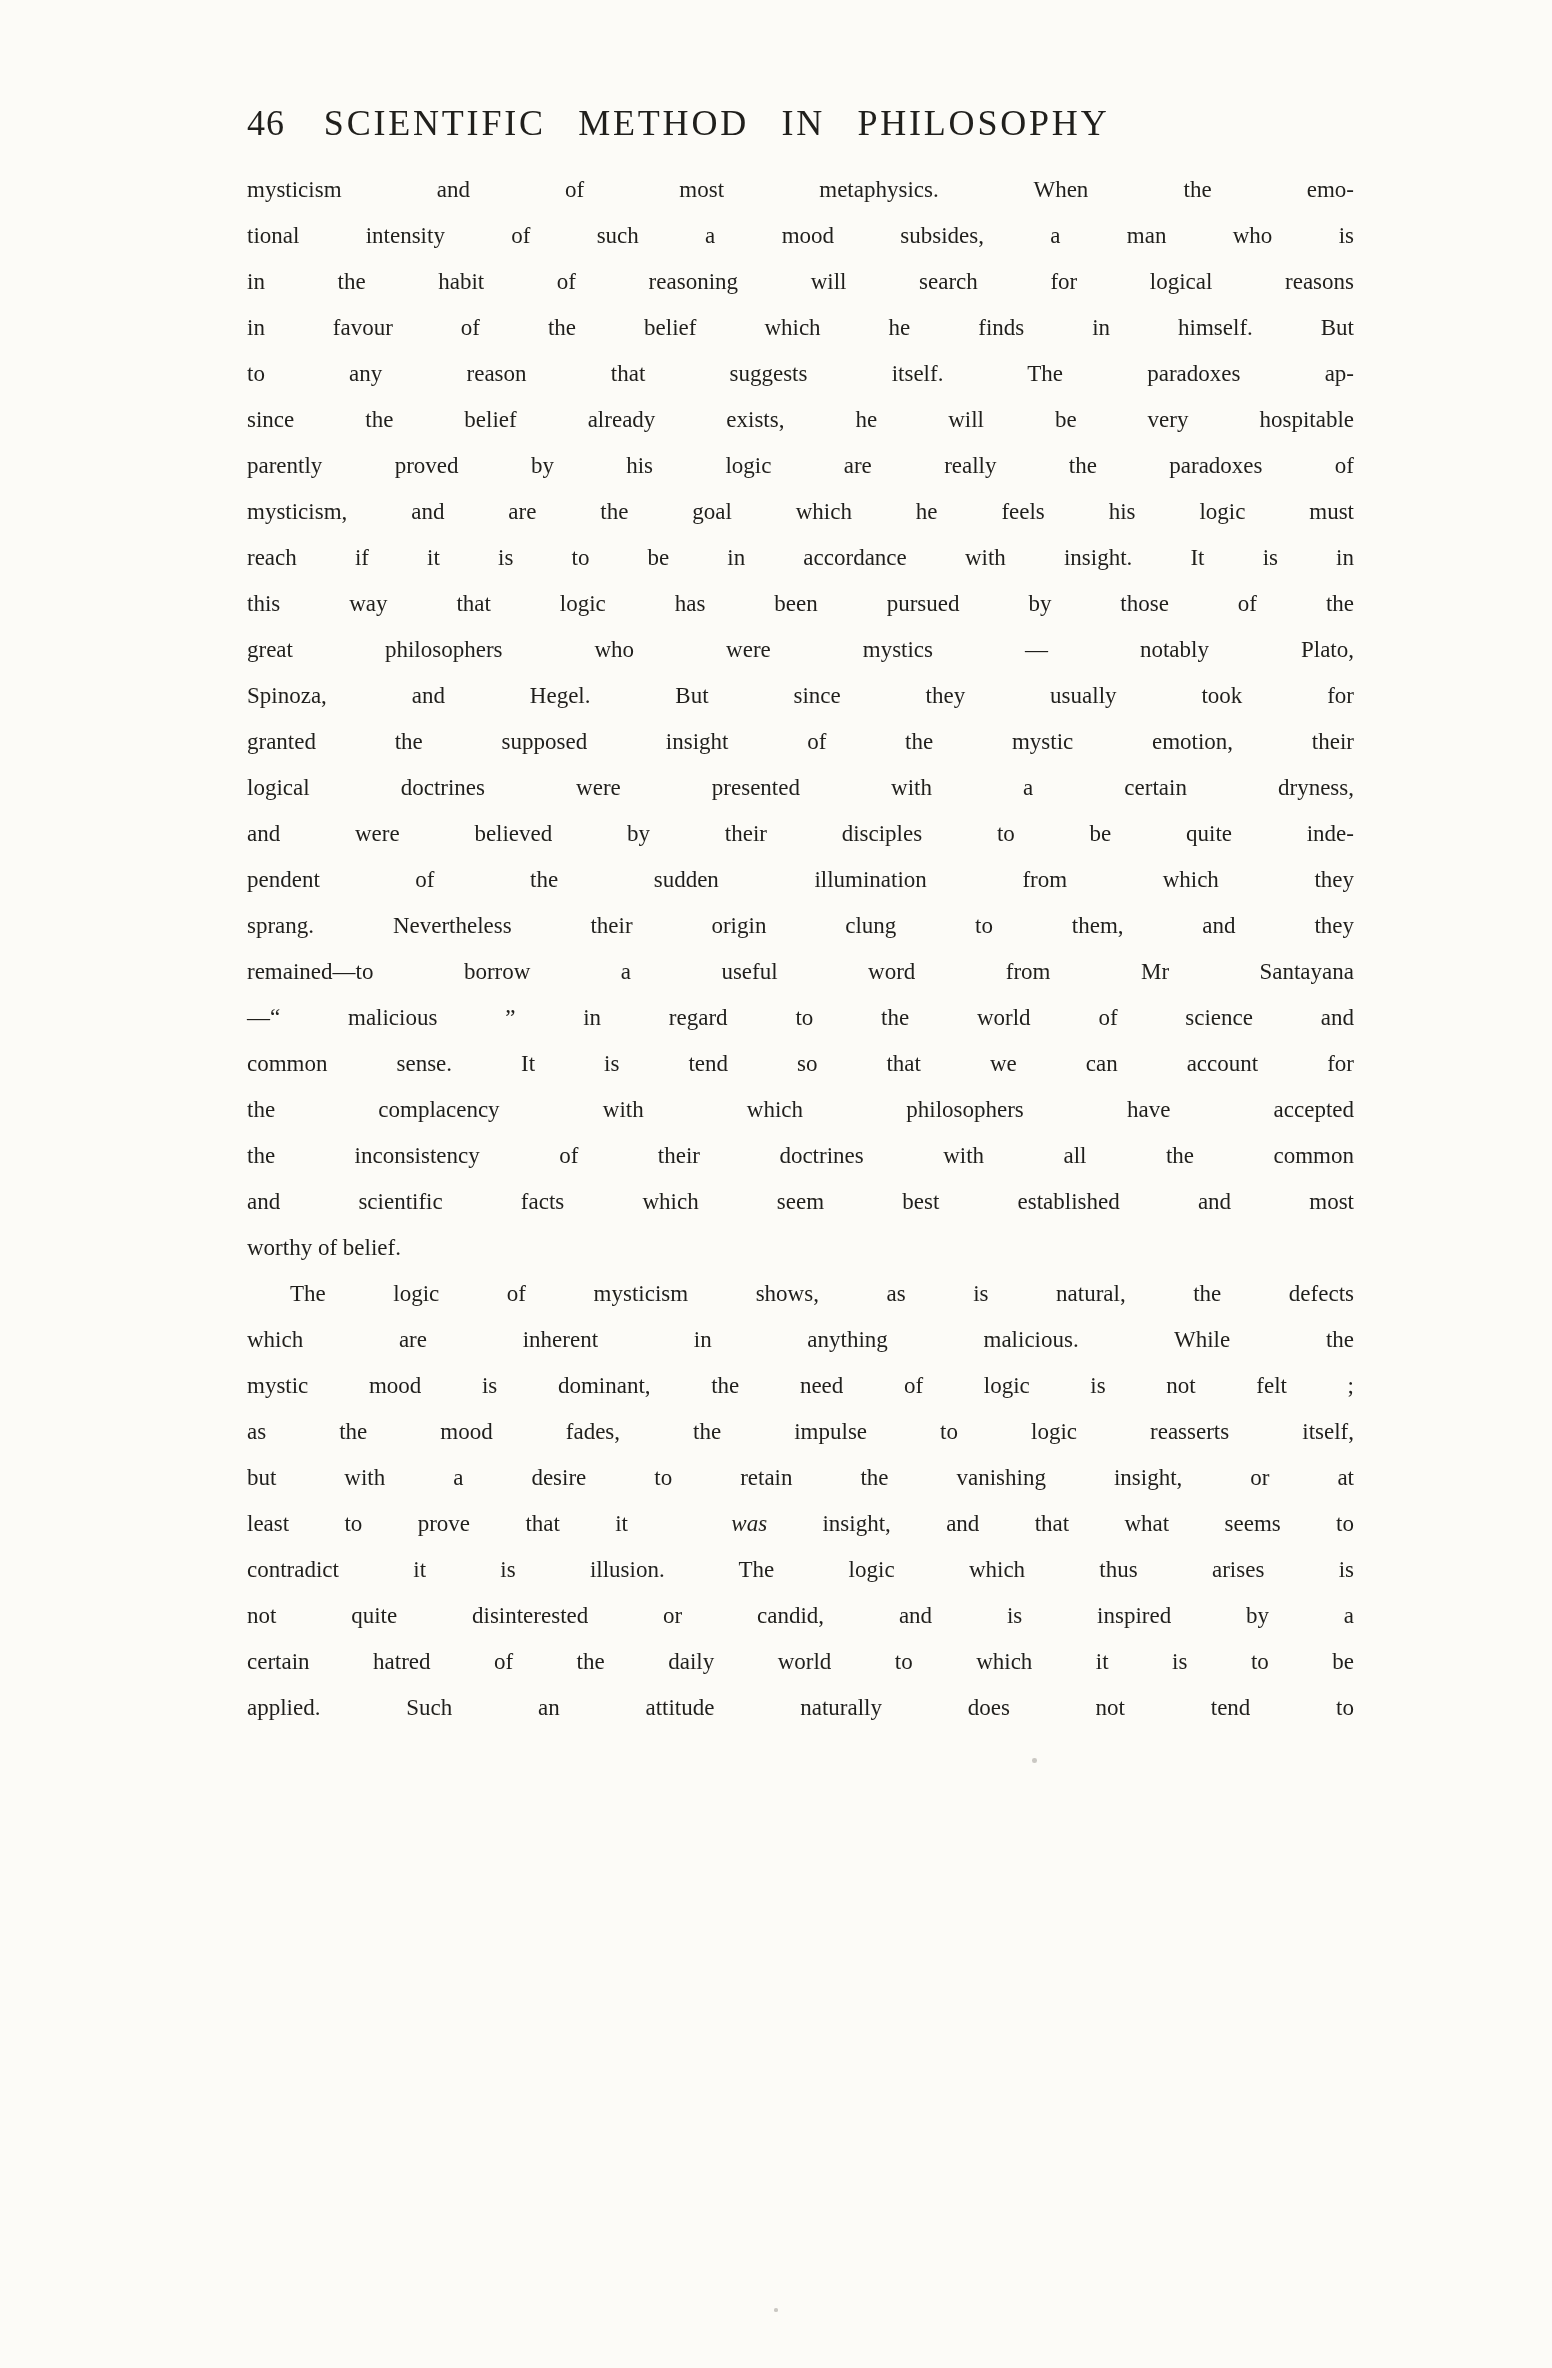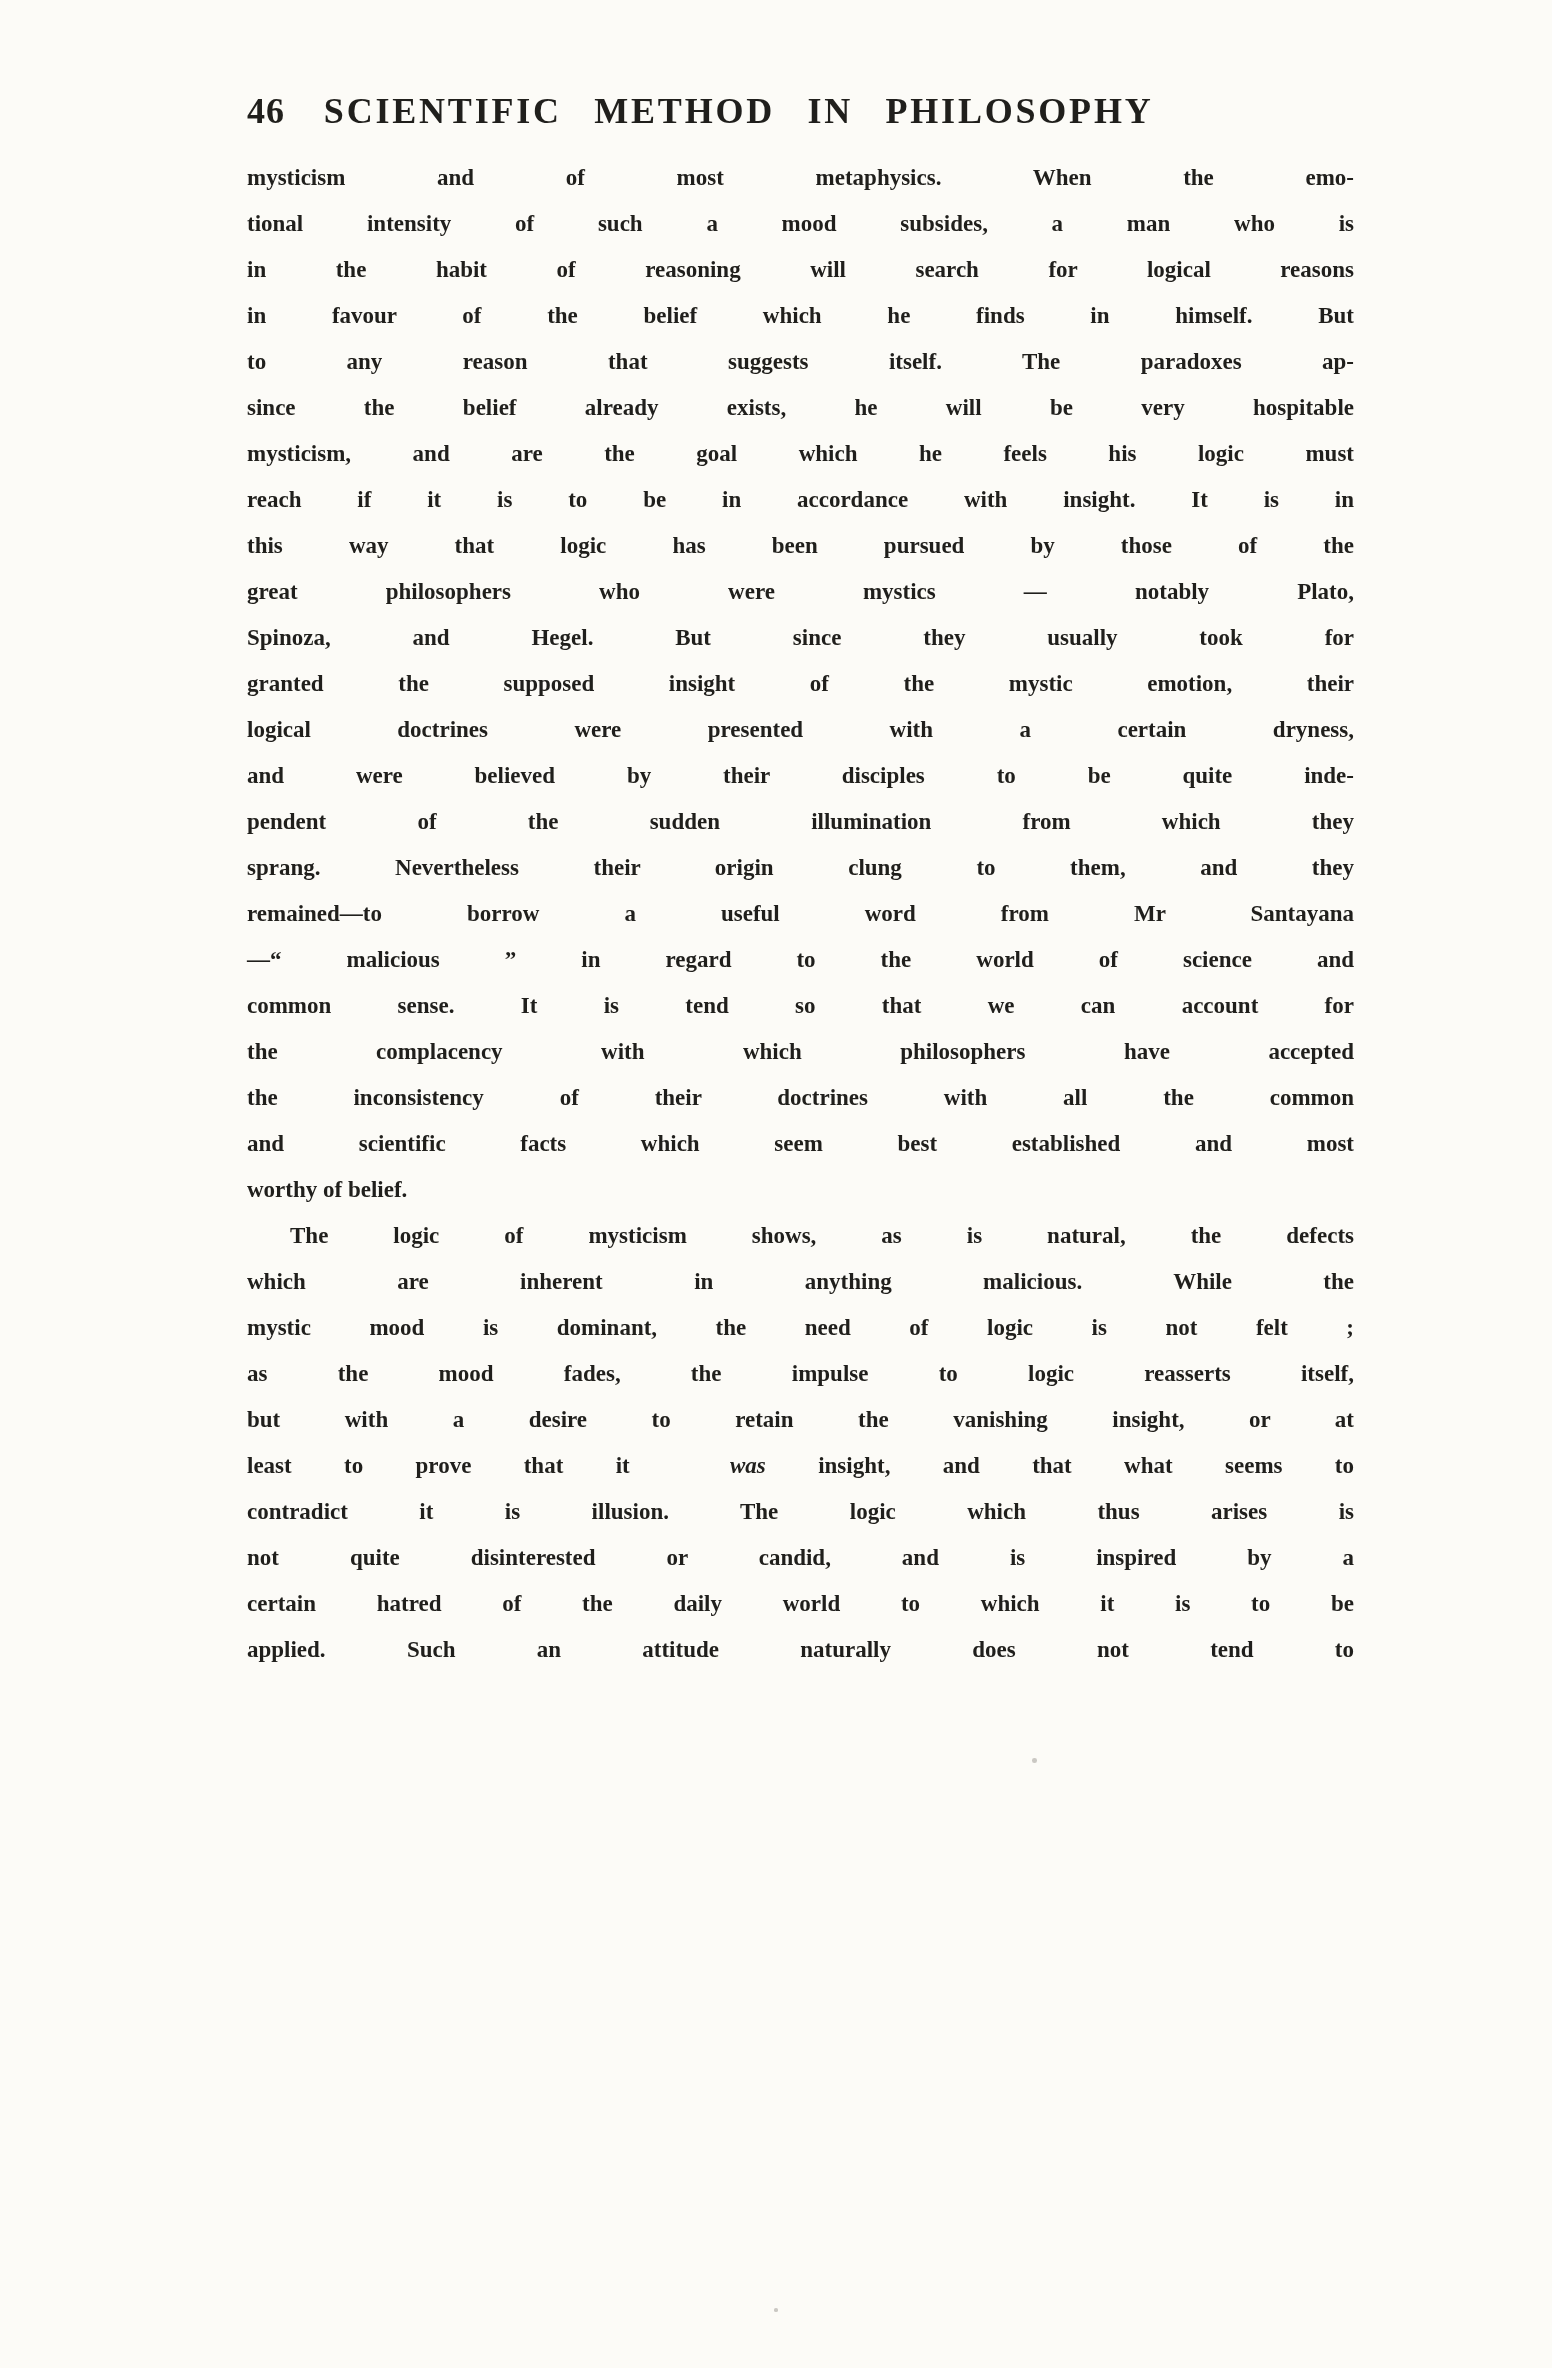--- a/index.html
+++ b/index.html
@@ -13,23 +13,22 @@
     color: var(--ink, #201f1c);
     font-family: "Liberation Serif", "DejaVu Serif", serif;
   }
   .sheet {
     position: absolute;
     inset: 0;
   }
   .content {
     position: absolute;
     left: 247px;
-    top: 92px;
+    top: 104px;
     width: 1107px;
-    font-weight: bold;
   }
   .running-head {
     display: flex;
     align-items: baseline;
     gap: 39px;
     font-size: 36px;
     line-height: 39px;
     letter-spacing: 2.8px;
     word-spacing: 20.6px;
     color: var(--ink, #232220);
@@ -79,20 +78,21 @@
     </div>
 
     <div class="text-block">
         <div class="paragraph">
           <div class="text-line"><span>mysticism and of most metaphysics.  When the emo-</span></div>
           <div class="text-line"><span>tional intensity of such a mood subsides, a man who is</span></div>
           <div class="text-line"><span>in the habit of reasoning will search for logical reasons</span></div>
           <div class="text-line"><span>in favour of the belief which he finds in himself.  But</span></div>
           <div class="text-line"><span>to any reason that suggests itself.  The paradoxes ap-</span></div>
           <div class="text-line"><span>since the belief already exists, he will be very hospitable</span></div>
+          <div class="text-line"><span>parently proved by his logic are really the paradoxes of</span></div>
           <div class="text-line"><span>mysticism, and are the goal which he feels his logic must</span></div>
           <div class="text-line"><span>reach if it is to be in accordance with insight.  It is in</span></div>
           <div class="text-line"><span>this way that logic has been pursued by those of the</span></div>
           <div class="text-line"><span>great philosophers who were mystics — notably Plato,</span></div>
           <div class="text-line"><span>Spinoza, and Hegel.  But since they usually took for</span></div>
           <div class="text-line"><span>granted the supposed insight of the mystic emotion, their</span></div>
           <div class="text-line"><span>logical doctrines were presented with a certain dryness,</span></div>
           <div class="text-line"><span>and were believed by their disciples to be quite inde-</span></div>
           <div class="text-line"><span>pendent of the sudden illumination from which they</span></div>
           <div class="text-line"><span>sprang.  Nevertheless their origin clung to them, and they</span></div>

